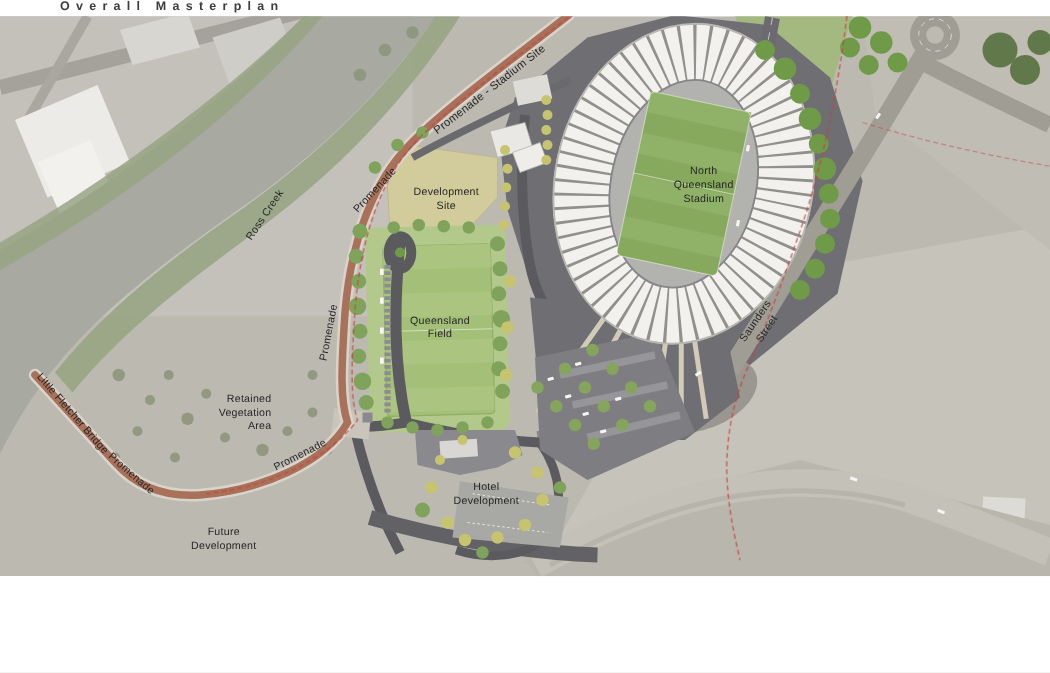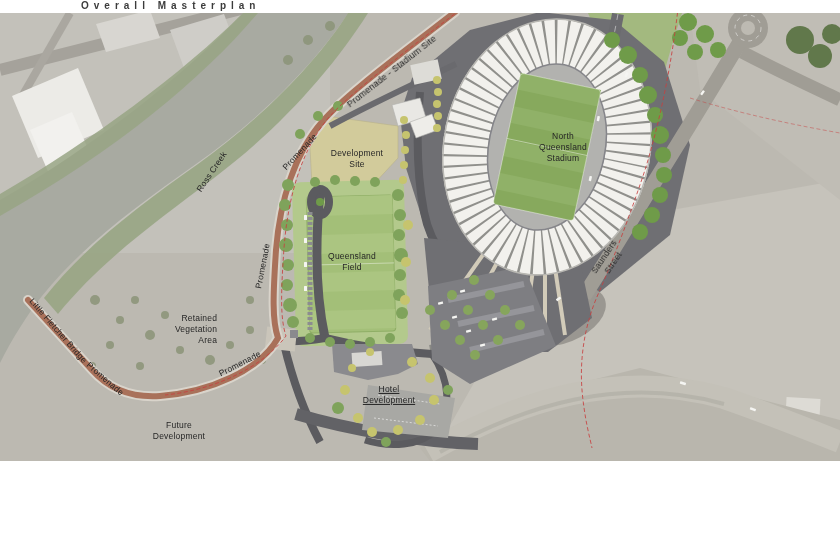--- a/index.html
+++ b/index.html
@@ -1,19 +1,19 @@
 <!DOCTYPE html>
 <html><head>
 <meta charset="utf-8">
 <style>
   html,body{margin:0;padding:0;background:#ffffff;}
   #canvas{position:relative;width:840px;height:538px;background:#ffffff;overflow:hidden;
           font-family:"Liberation Sans", sans-serif;}
   #map-title{position:absolute;left:48px;top:0px;font-size:10px;font-weight:600;
-             letter-spacing:5px;color:#3c3c3c;white-space:nowrap;margin-left:33px;}
+             letter-spacing:5px;color:#3c3c3c;white-space:nowrap;}
   #map-figure{position:absolute;left:0;top:0;width:840px;height:461px;}
   .map-label{position:absolute;font-size:8.5px;color:#262626;text-align:center;
              line-height:1.3;white-space:pre-line;transform:translate(-50%,-50%);
              letter-spacing:.2px;}
   .rot{transform-origin:center center;}
   #footer{position:absolute;left:0;top:461px;width:840px;height:77px;background:#ffffff;}
 </style>
 </head>
 <body>
 
@@ -320,21 +320,21 @@
     <div class="map-label" style="left:352px;top:262px;">Queensland
 Field</div>
     <div class="map-label" style="left:196px;top:330px;text-align:right;">Retained
 Vegetation
 Area</div>
     <div class="map-label rot" style="left:58px;top:331px;transform:translate(-50%,-50%) rotate(49deg);white-space:nowrap;">Little Fletcher Bridge</div>
     <div class="map-label rot" style="left:105px;top:379px;transform:translate(-50%,-50%) rotate(41deg);">Promenade</div>
     <div class="map-label rot" style="left:240px;top:364px;transform:translate(-50%,-50%) rotate(-27deg);">Promenade</div>
     <div class="map-label" style="left:179px;top:431px;">Future
 Development</div>
-    <div class="map-label" style="left:389px;top:395px;text-decoration:underline;">Hotel
+    <div class="map-label" style="left:389px;top:395px;">Hotel
 Development</div>
     <div class="map-label rot" style="left:609px;top:260px;transform:translate(-50%,-50%) rotate(-56deg);">Saunders
 Street</div>
   </div>
 
   <div id="footer">
     
     
     
   </div>

